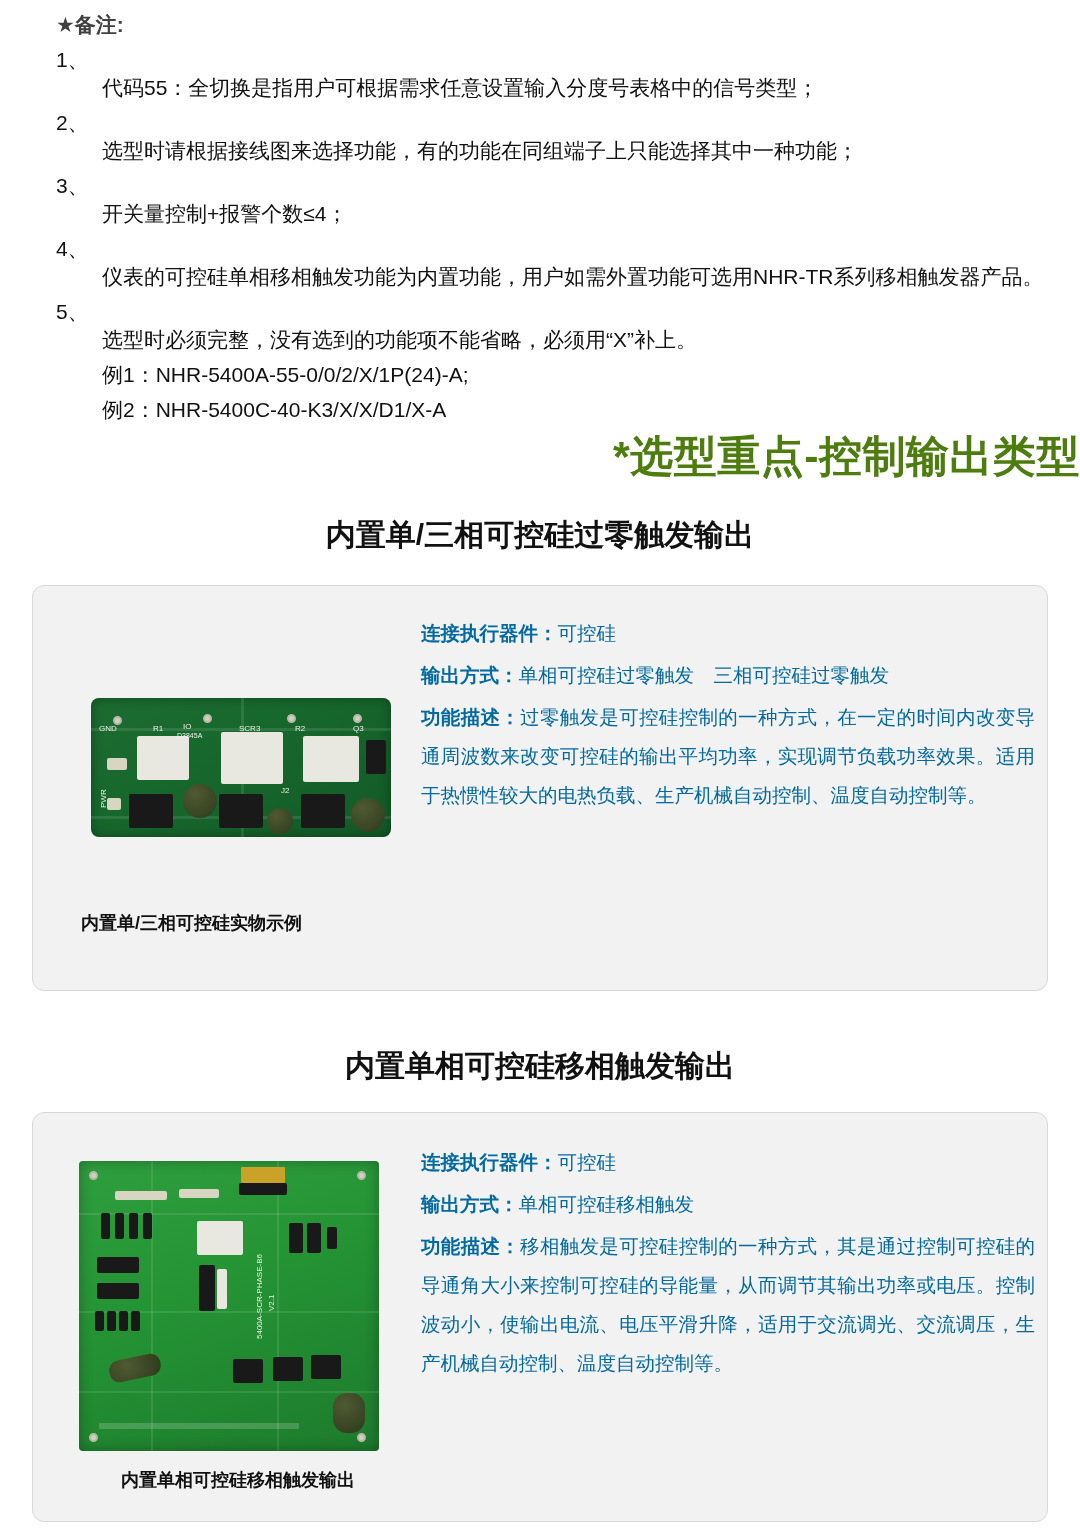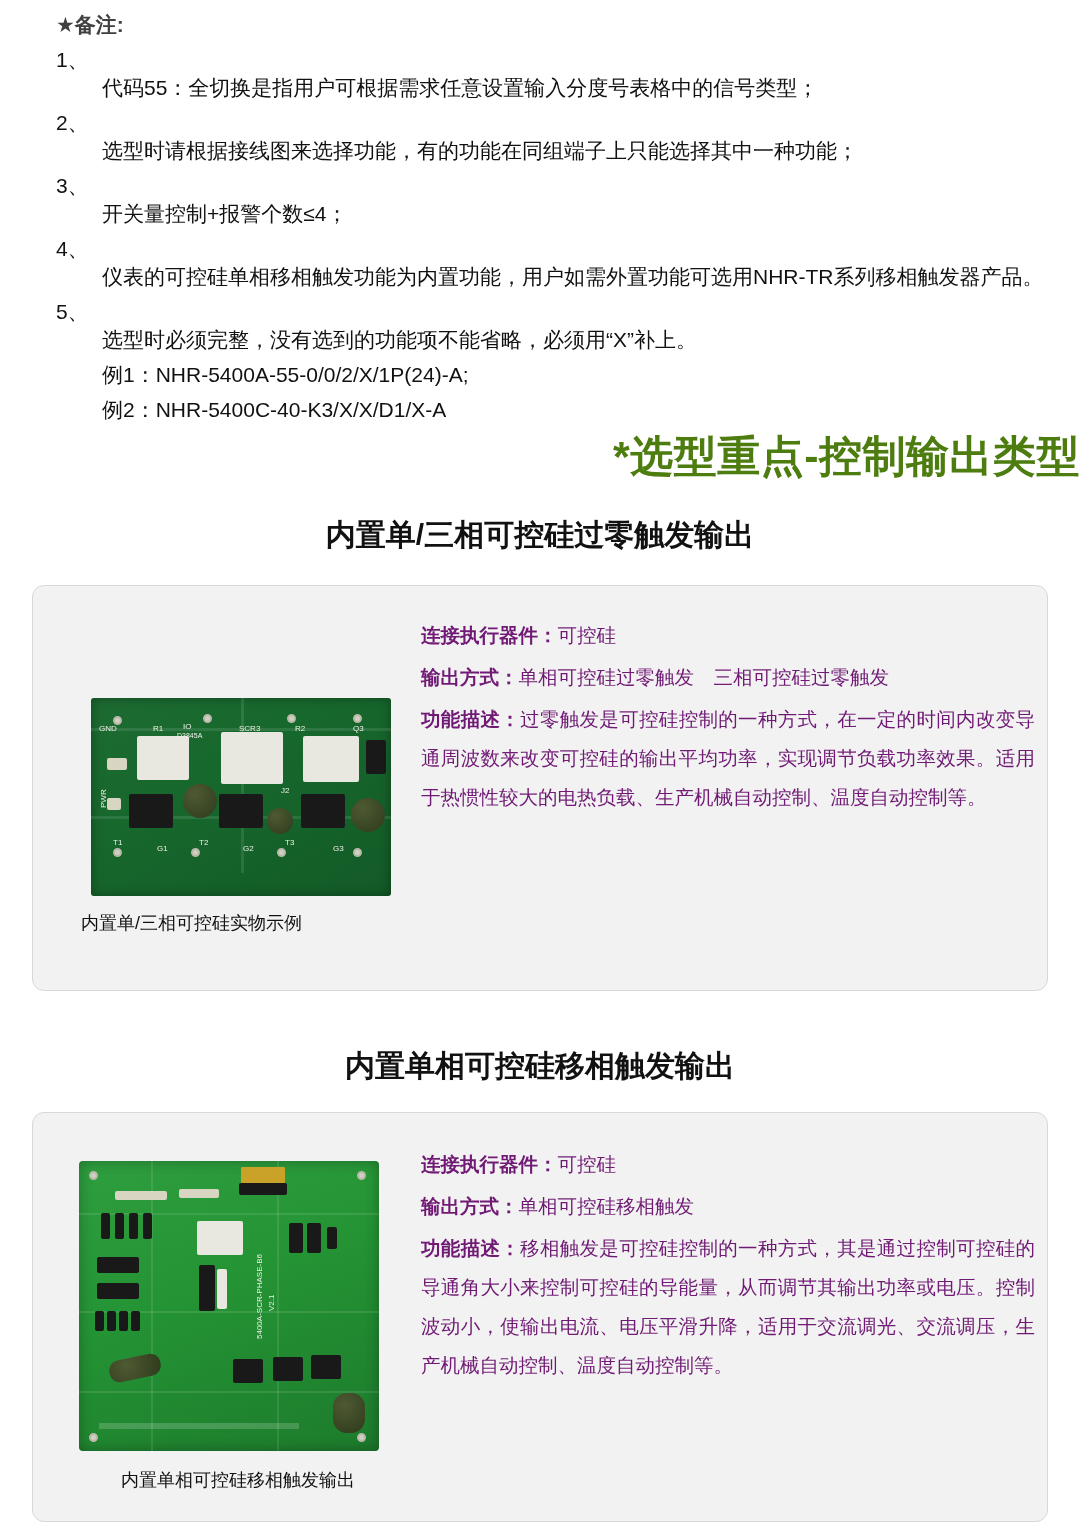--- a/index.html
+++ b/index.html
@@ -81,40 +81,42 @@
   }
   .panel-inner {
     position: relative;
     width: 100%;
     height: 100%;
   }
   .panel-text {
     position: absolute;
     font-size: 19.5px;
     line-height: 39px;
-    color: #701a75;
+    color: #0369a1;
+    font-family: Liberation Mono, monospace;
   }
   .spec-label {
     font-weight: bold;
   }
   .caption {
     position: absolute;
     font-size: 18px;
     color: #111;
+    font-weight: bold;
   }
 
   
   .pcb1 {
     position: absolute;
     left: 58px;
     top: 112px;
     width: 300px;
-    height: 198px;
+    height: 139px;
     background: linear-gradient(150deg, #1d6b32 0%, #17682d 40%, #135a27 100%);
-    border-radius: 3px;
+    border-radius: 8px;
     box-shadow: inset 0 0 12px rgba(0,0,0,0.35);
     overflow: hidden;
   }
   .pcb2 {
     position: absolute;
     left: 46px;
     top: 48px;
     width: 300px;
     height: 290px;
     background: linear-gradient(160deg, #2f9e3f 0%, #249334 45%, #1d7b2c 100%);

